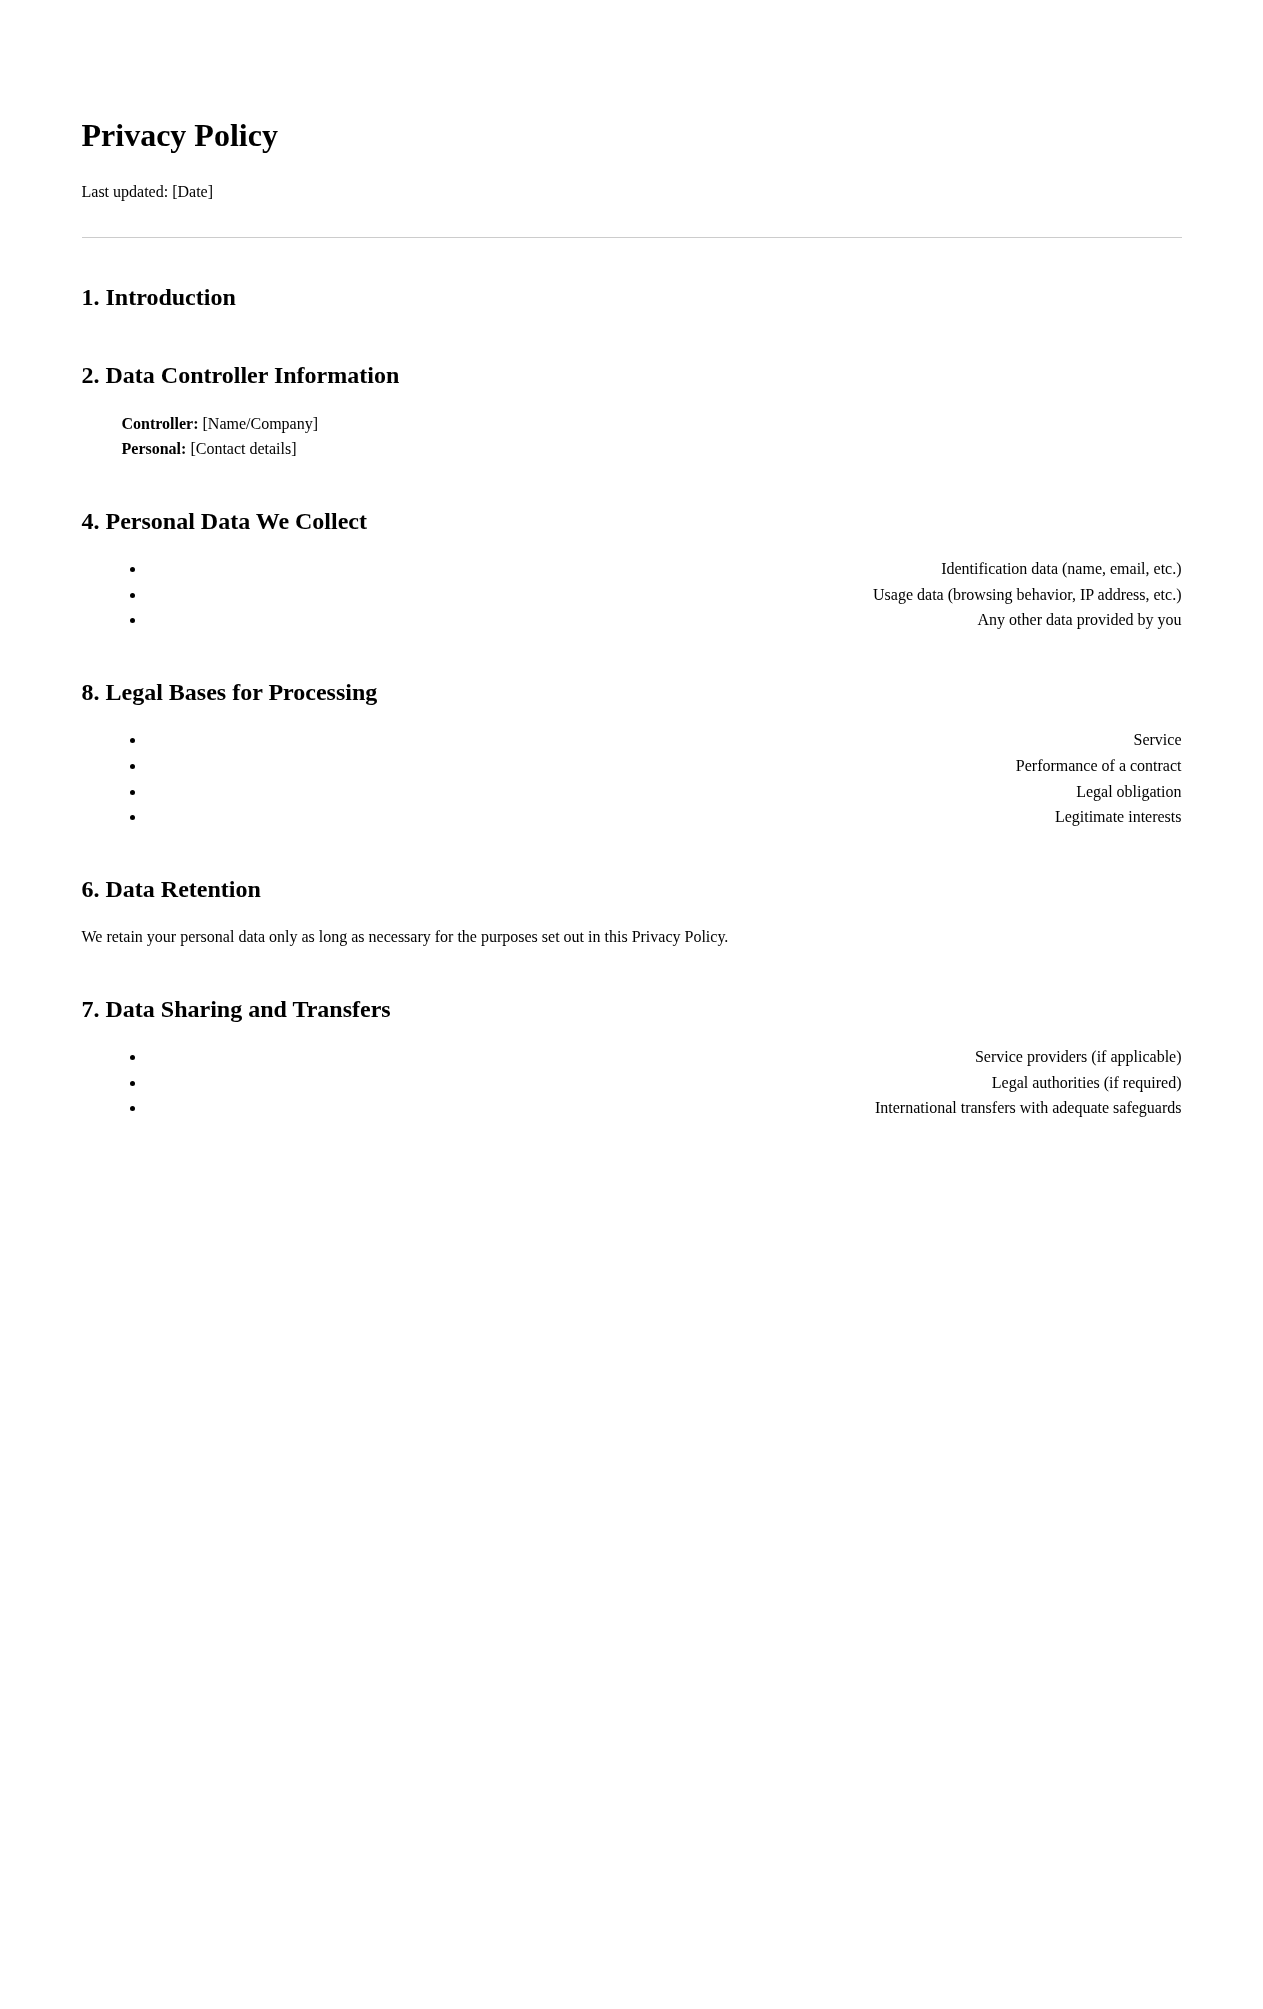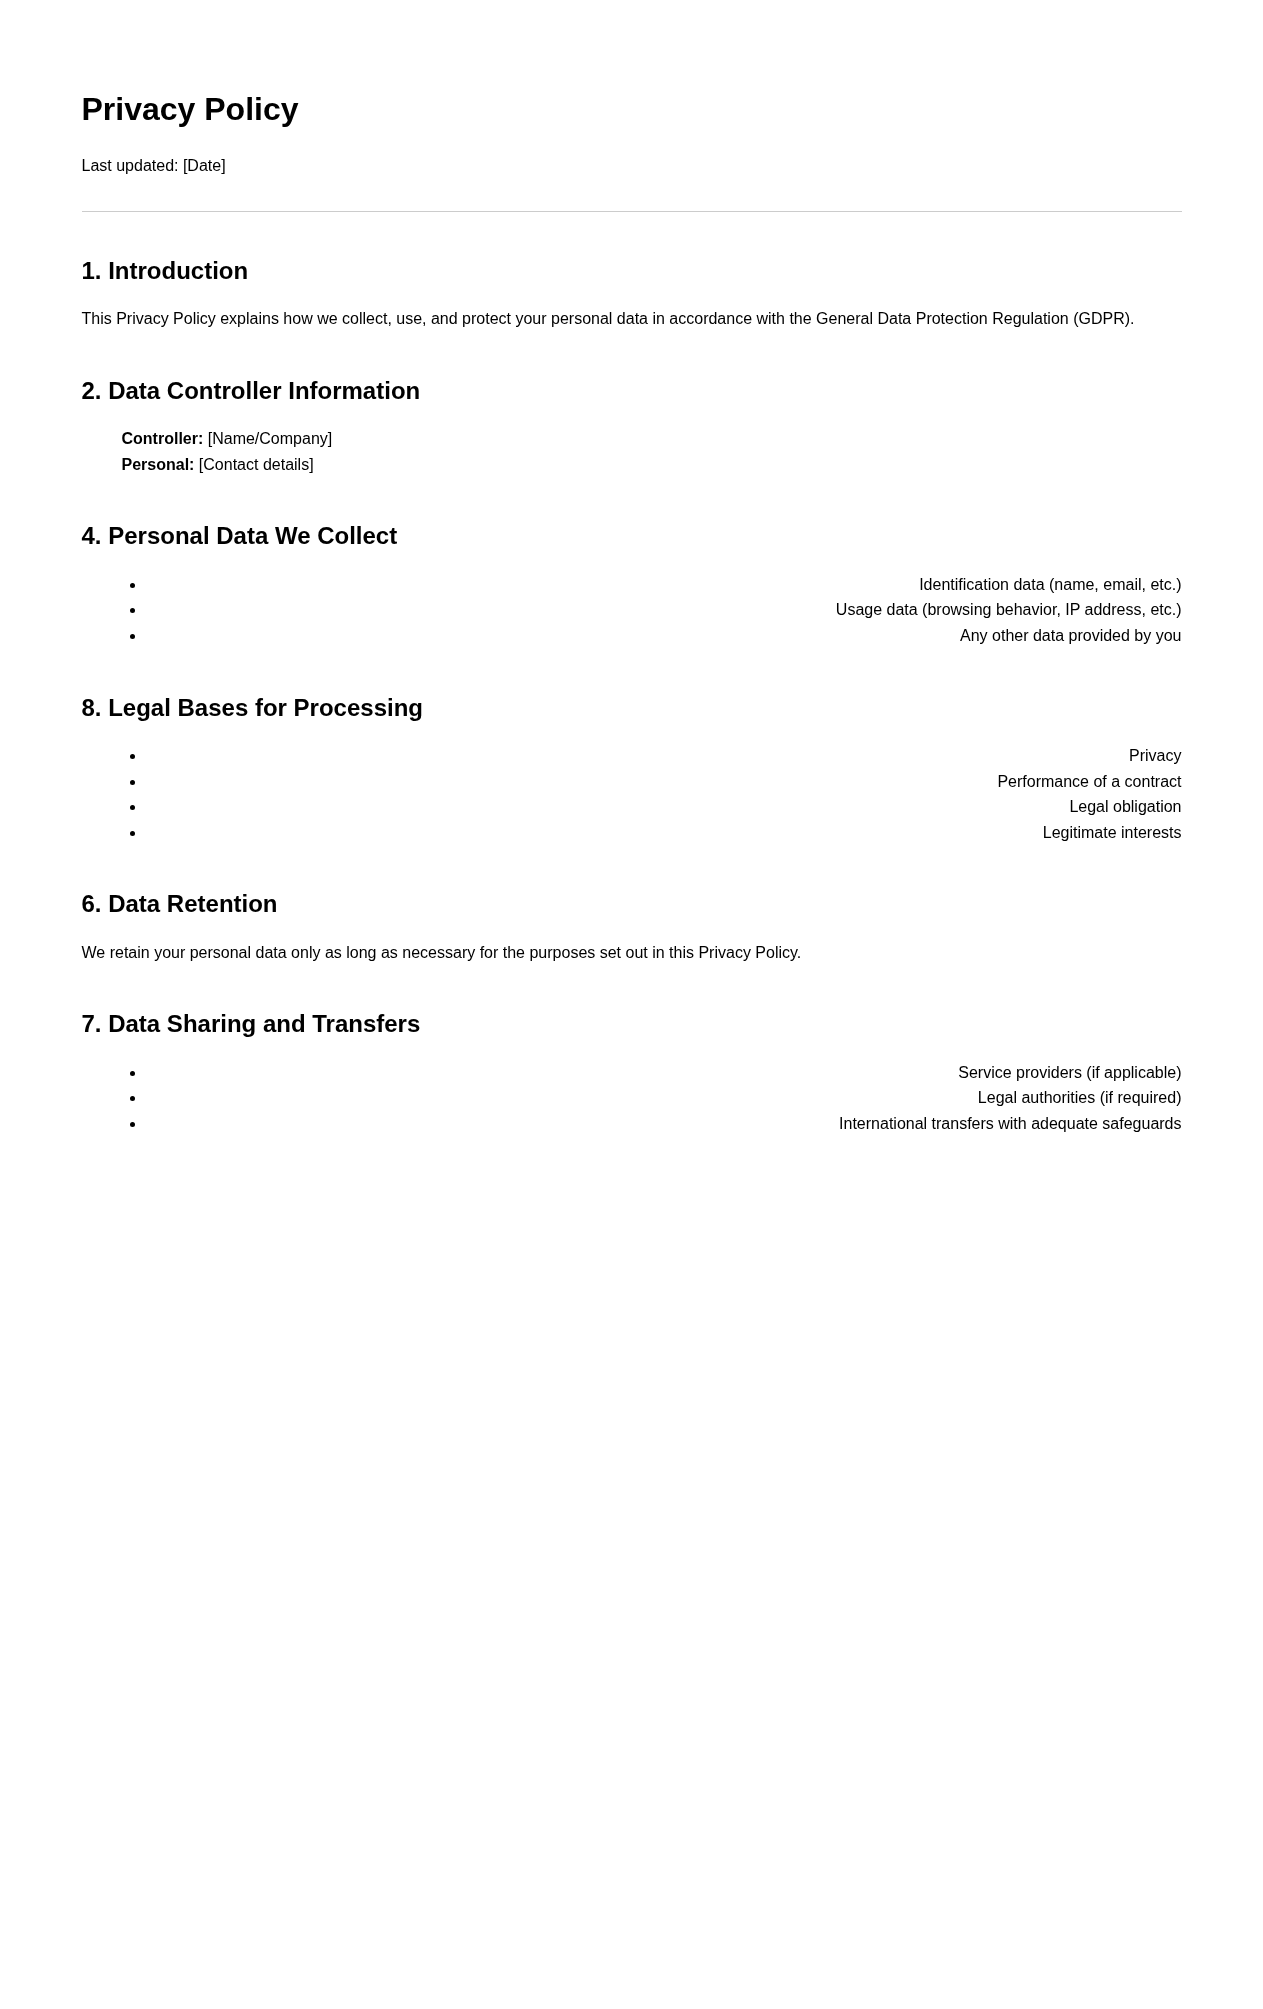--- a/index.html
+++ b/index.html
@@ -18,21 +18,22 @@
     }
     .viewport {
       position: relative;
       width: 1263px;
       height: 1299px;
       overflow: hidden;
     }
     .container {
       max-width: 1100px;
       margin: 0 auto;
-      padding-top: 84px;
+      padding-top: 110px;
+      font-family: Liberation Serif, serif;
     }
     h1 {
       font-size: 32px;
       font-weight: bold;
       line-height: 1.6;
       margin: 0 0 18px 0;
     }
     h2 {
       font-size: 24px;
       font-weight: bold;
@@ -71,21 +72,20 @@
 <div class="viewport">
   <div class="container">
 
     <h1>Privacy Policy</h1>
     <p class="meta">Last updated: [Date]</p>
 
     <hr>
 
     <section>
       <h2>1. Introduction</h2>
-      <p>This Privacy Policy explains how we collect, use, and protect your personal data in accordance with the General Data Protection Regulation (GDPR).</p>
     </section>
 
     <section>
       <h2>2. Data Controller Information</h2>
       <p>
         <strong>Controller:</strong><span> [Name/Company]</span><br>
         <strong>Personal:</strong><span> [Contact details]</span>
       </p>
     </section>
 
@@ -94,21 +94,21 @@
       <ul>
         <li>Identification data (name, email, etc.)</li>
         <li>Usage data (browsing behavior, IP address, etc.)</li>
         <li>Any other data provided by you</li>
       </ul>
     </section>
 
     <section>
       <h2>8. Legal Bases for Processing</h2>
       <ul>
-        <li>Privacy</li>
+        <li>Service</li>
         <li>Performance of a contract</li>
         <li>Legal obligation</li>
         <li>Legitimate interests</li>
       </ul>
     </section>
 
 
     <section>
       <h2>6. Data Retention</h2>
       <p>We retain your personal data only as long as necessary for the purposes set out in this Privacy Policy.</p>

